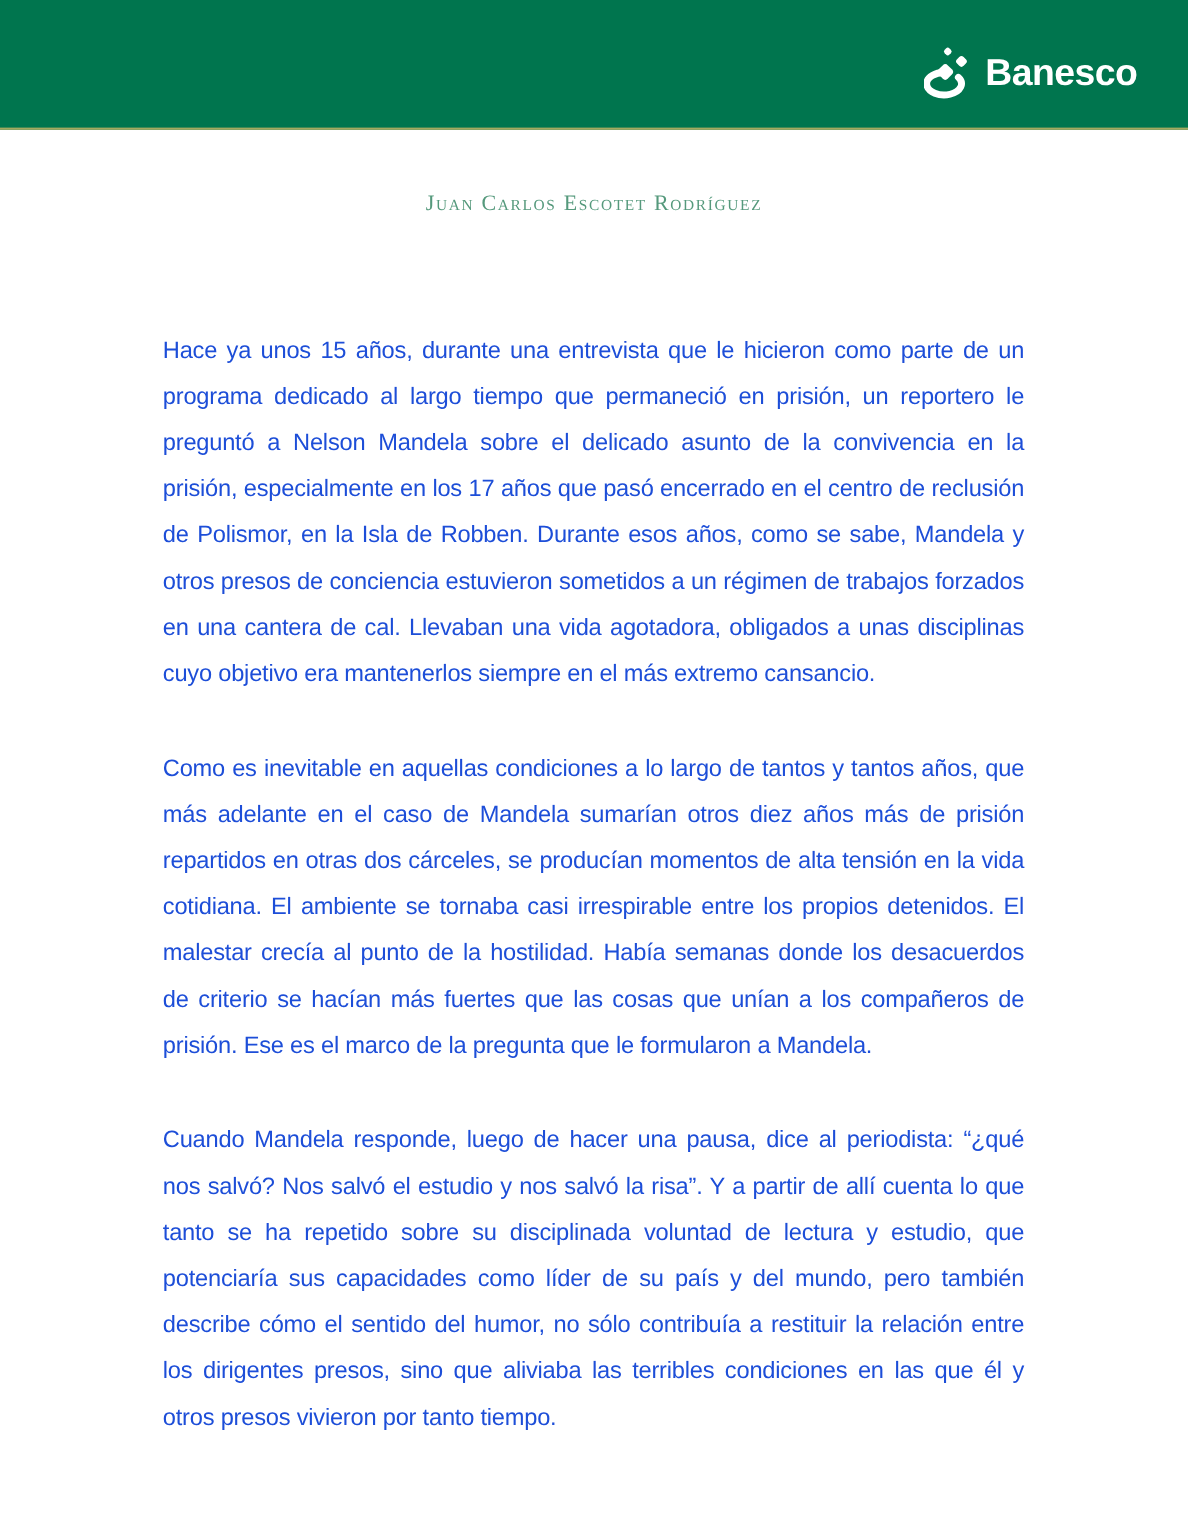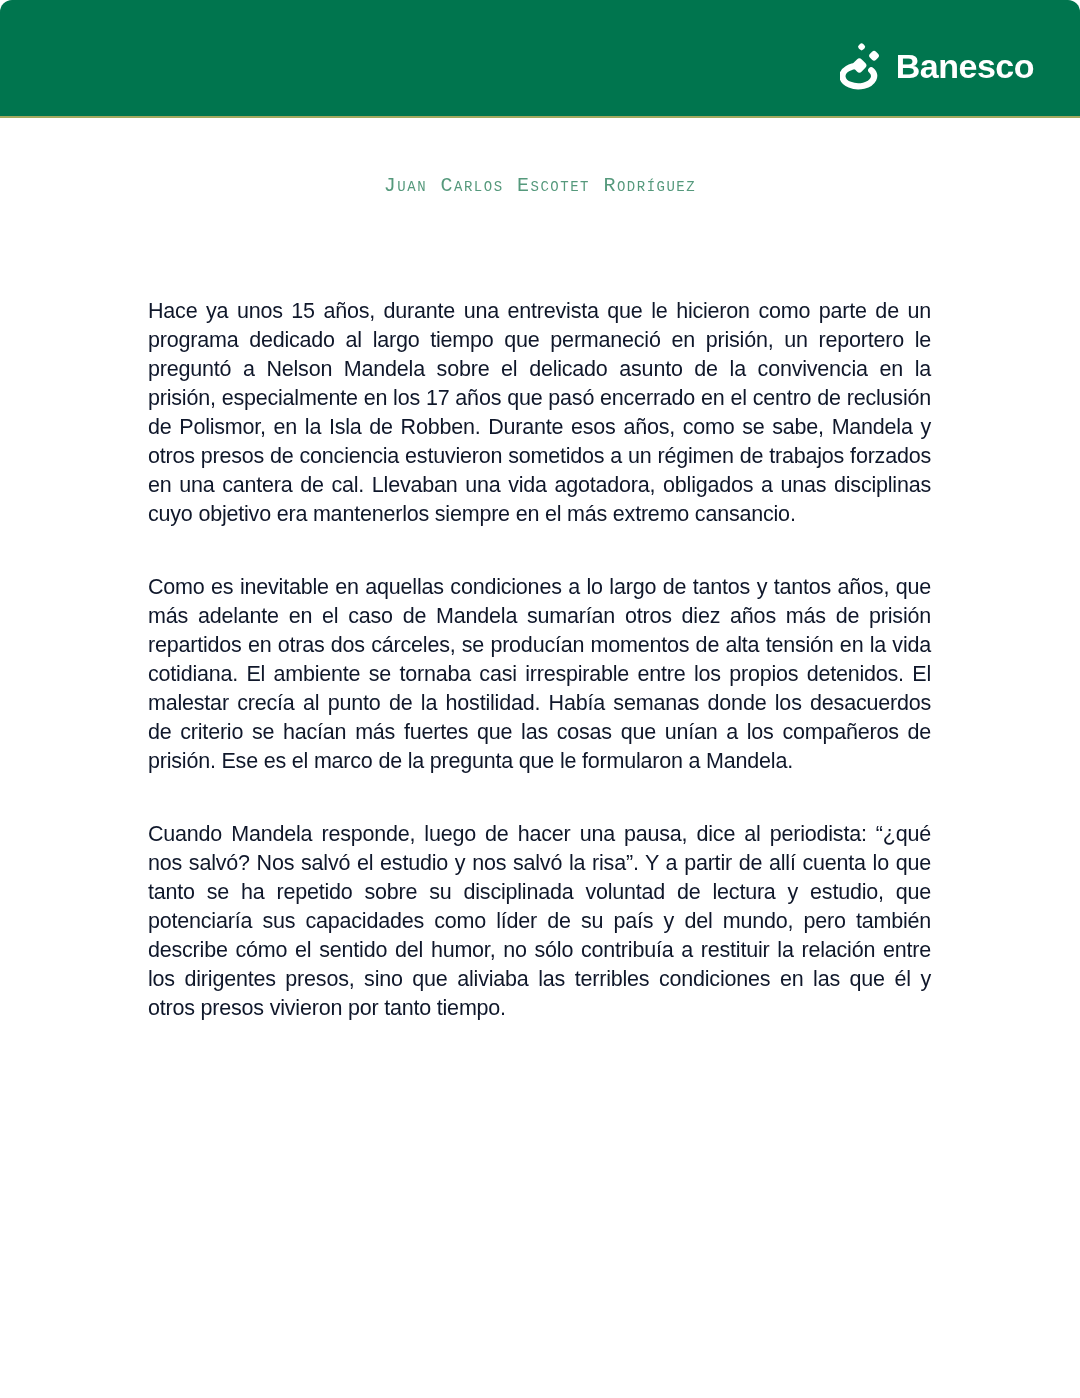--- a/index.html
+++ b/index.html
@@ -7,21 +7,20 @@
     padding: 0;
     background: #ffffff;
     font-family: "Liberation Sans", sans-serif;
   }
   .page {
     position: relative;
     width: 1080px;
     height: 1398px;
     background: #ffffff;
     overflow: hidden;
-    border-radius: 12px;
   }
   .header-band {
     position: relative;
     width: 100%;
     height: 118px;
     background: #00754E;
     border-bottom: 2px solid #A3A95F;
     box-sizing: border-box;
   }
   .logo {
@@ -51,37 +50,37 @@
     font-family: "Liberation Serif", serif;
     font-variant: small-caps;
     font-weight: bold;
     font-size: 24px;
     letter-spacing: 1.5px;
     color: #1F7C54;
   }
   .doc-author {
     margin: 56px 0 0 0;
     text-align: center;
-    font-family: Liberation Mono, monospace;
+    font-family: Liberation Serif, serif;
     font-variant: small-caps;
     font-weight: normal;
     font-size: 20px;
     letter-spacing: 1.5px;
     color: #55997C;
   }
   .doc-body {
     width: 783px;
     margin: 100px 0 0 148px;
   }
   .doc-body p {
     margin: 0 0 44px 0;
     font-size: 21.5px;
-    line-height: 29px;
+    line-height: 42px;
     text-align: justify;
-    color: #0f172a;
+    color: #1d4ed8;
     letter-spacing: -0.2px;
   }
 </style>
 </head>
 <body>
 
 <div class="page">
 
   <div class="header-band">
     <div class="logo">

